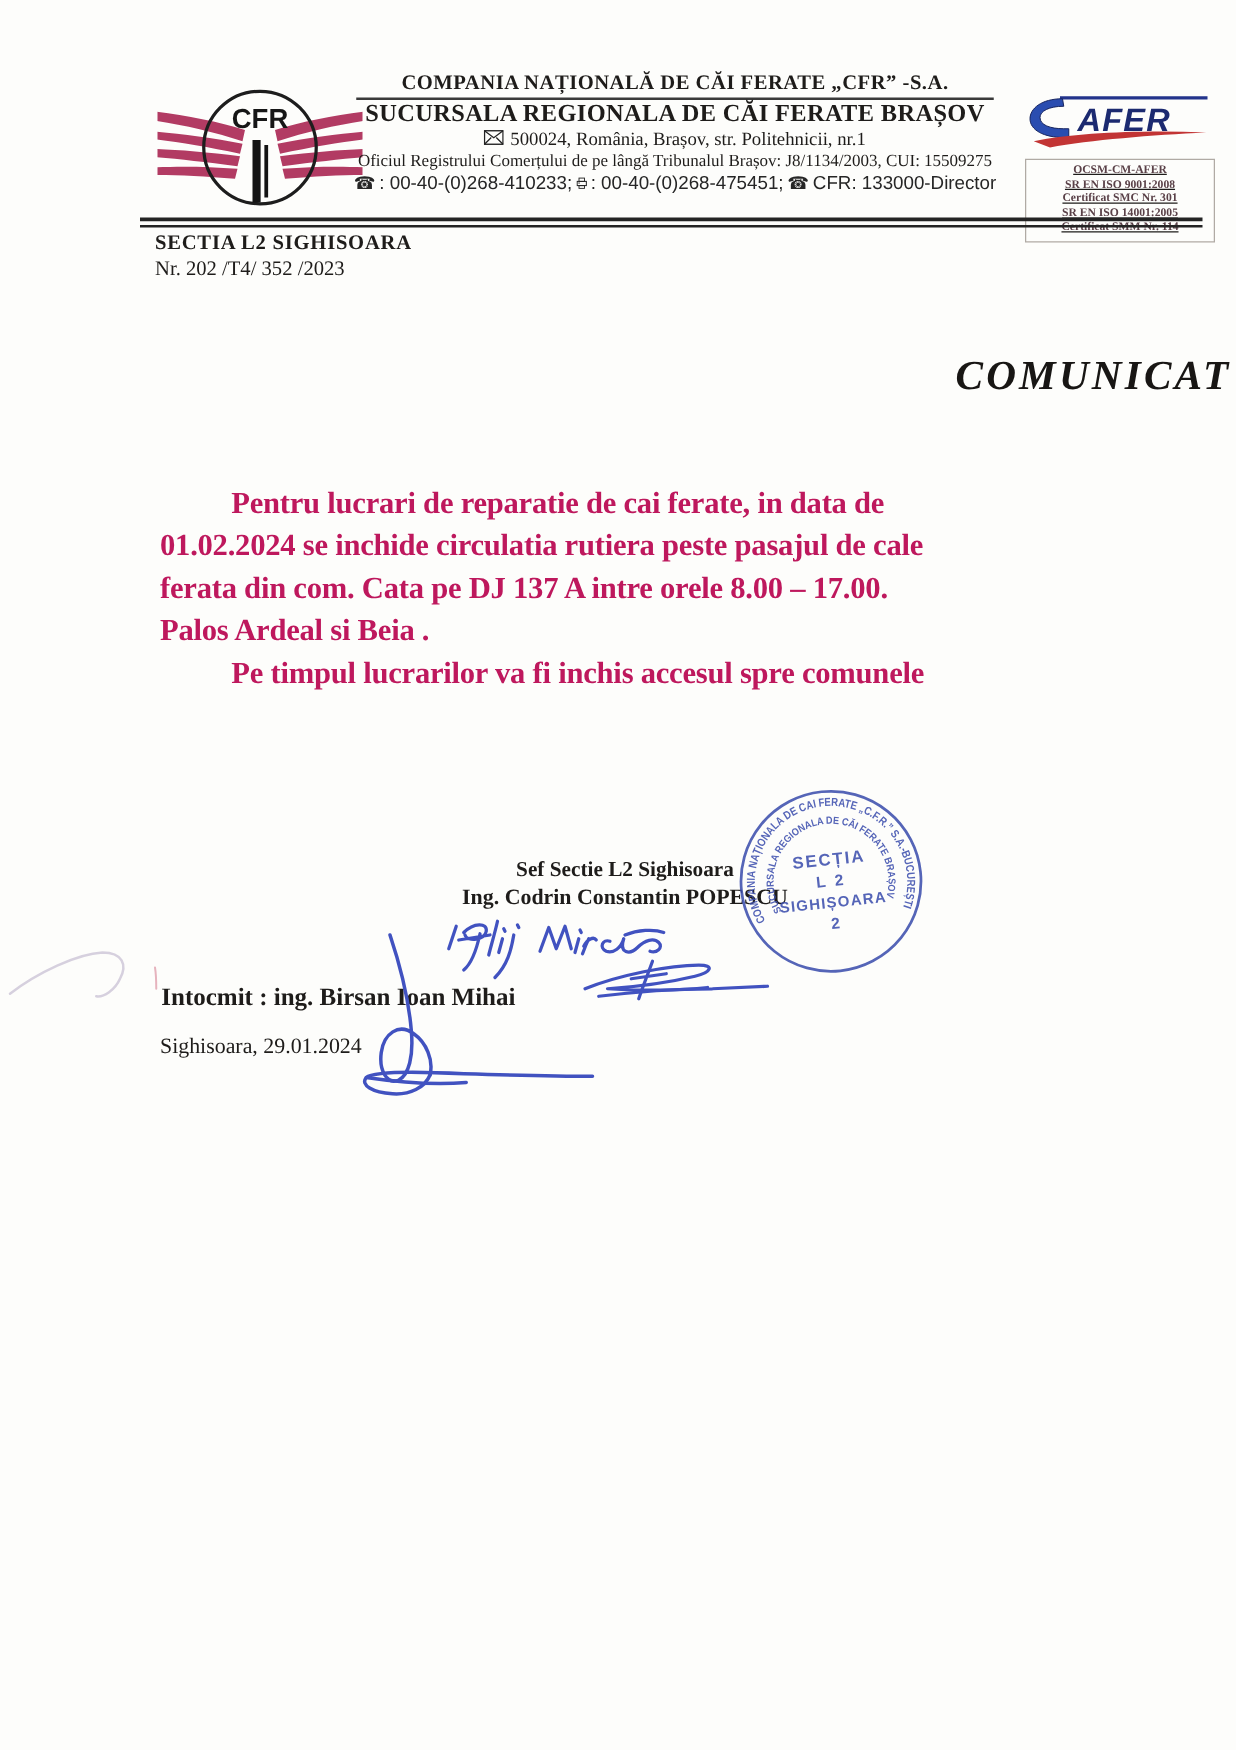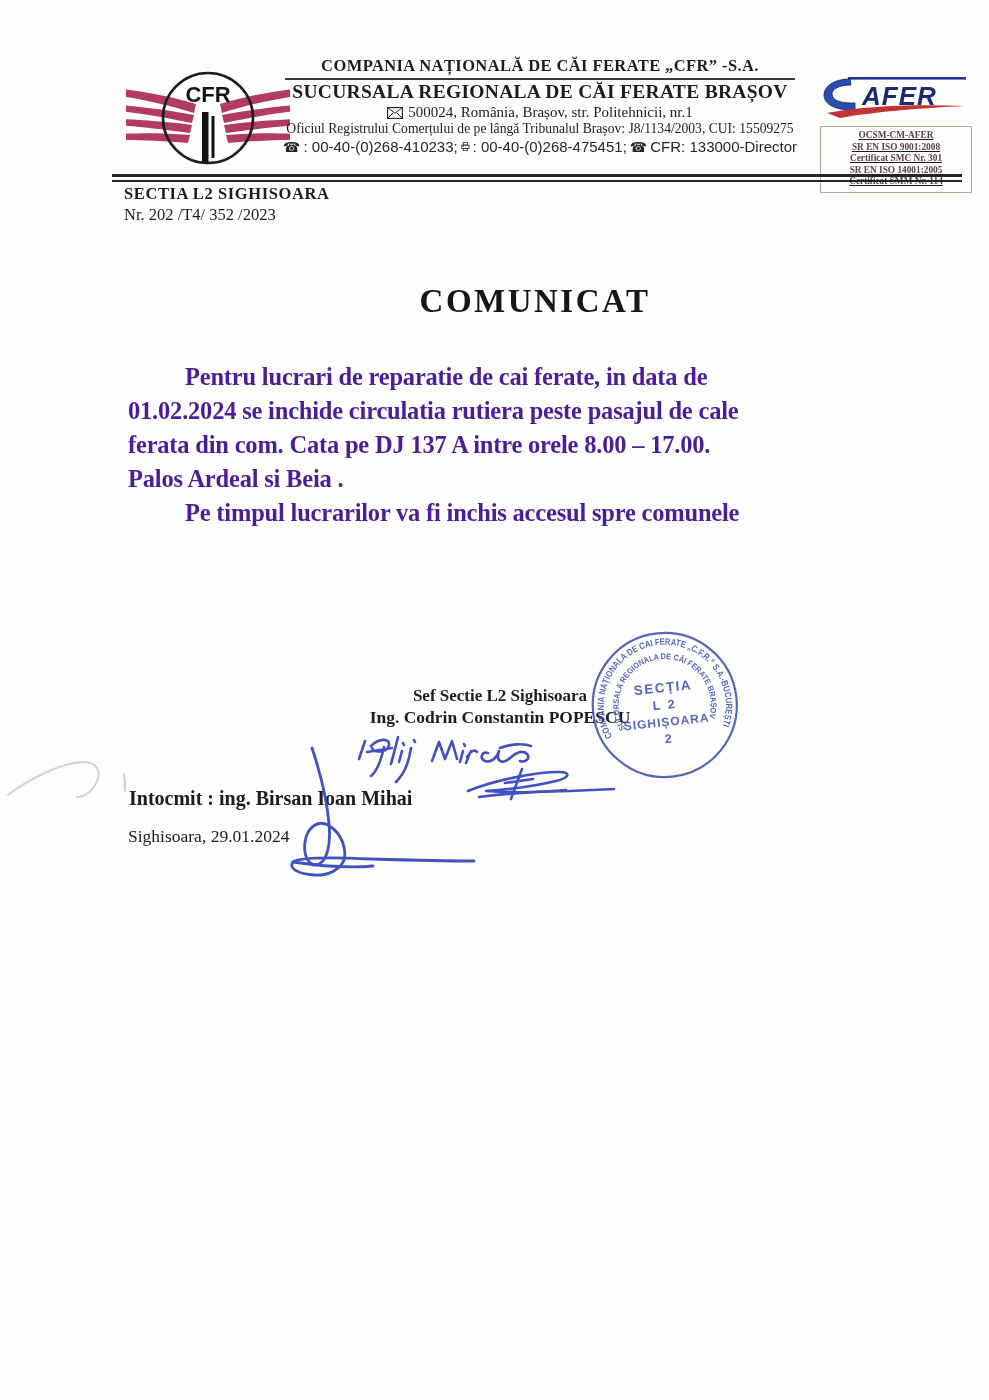--- a/index.html
+++ b/index.html
@@ -9,41 +9,41 @@
     font-family:"Liberation Serif", serif; color:#1e1c1a;
   }
   
   .cfr-logo{position:absolute; left:126px; top:60px; width:164px; height:118px;}
   
   .header{position:absolute; left:283px; top:56px; width:514px; text-align:center;}
   .h-company{font-size:16.5px; font-weight:bold; letter-spacing:.4px; white-space:nowrap;font-family:Liberation Serif, serif;}
   .h-registry1{font-size:15px; margin-top:1px; white-space:nowrap;}
   .h-rule{height:0; border-bottom:2px solid #3a3a3a; margin:2px 2px 1px 2px;}
   .h-branch{font-size:19.5px; font-weight:bold; letter-spacing:.3px; white-space:nowrap;}
-  .h-address{font-size:15px; margin-top:1px; white-space:nowrap; display:flex; justify-content:center; align-items:center; gap:5px;}
+  .h-address{font-size:15px; margin-top:1px; white-space:nowrap; display:flex; justify-content:center; align-items:flex-start; gap:5px;}
   .h-registry2{font-size:13.6px; white-space:nowrap;}
   .h-phones{font-family:"Liberation Sans", sans-serif; font-size:15px; margin-top:1px;
             display:flex; justify-content:center; align-items:center; gap:3px; white-space:nowrap; color:#262626;}
   .tel-glyph{font-family:"DejaVu Sans", sans-serif; font-size:14px; line-height:1;}
   .icon-svg{display:inline-block; vertical-align:middle;}
   
   .afer{position:absolute; left:820px; top:72px; width:152px;}
   .afer-box{border:1px solid #b0aaa4; margin-top:2px; padding:3px 2px 4px 2px; text-align:center;text-decoration:underline;}
   .afer-line{font-size:9.3px; font-weight:bold; color:#5a4148; line-height:11.5px; white-space:nowrap;}
   
   .divider{position:absolute; left:112px; top:174px; width:850px; height:3px;
            border-top:3px solid #242424; border-bottom:2px solid #242424;}
   
   .section-name{position:absolute; left:124px; top:184px; font-size:16.5px; font-weight:bold; letter-spacing:.6px;}
   .section-number{position:absolute; left:124px; top:205px; font-size:16.5px;}
   
-  .title{position:absolute; left:85px; top:283px; width:900px; text-align:center;
-         font-size:33px; font-weight:bold; letter-spacing:2.5px; margin:0; color:#181614;}
+  .title{position:absolute; left:85px; top:283px; width:900px; text-align:right;
+         font-size:33px; font-weight:bold; letter-spacing:2.5px; margin:0; color:#181614;font-style:italic;}
   
-  .body-text{position:absolute; left:128px; top:360px; width:800px; color:#4c1d95;}
+  .body-text{position:absolute; left:128px; top:386px; width:800px; color:#be185d;}
   .body-line{font-size:24.5px; font-weight:bold; line-height:34px; white-space:nowrap; letter-spacing:-0.2px;}
   .indent{padding-left:57px;}
   
   .sig-role{position:absolute; left:350px; top:686px; width:300px; text-align:center; font-size:17px; font-weight:bold;}
   .sig-name{position:absolute; left:322px; top:707px; width:356px; text-align:center; font-size:17.5px; font-weight:bold;}
   .prepared{position:absolute; left:129px; top:787px; font-size:20px; font-weight:bold;}
   .place-date{position:absolute; left:128px; top:826px; font-size:17.5px;}
   
   .stamp{position:absolute; left:573px; top:623px; z-index:3; opacity:.87; transform:rotate(-6deg);}
   .ink{position:absolute; left:0; top:0; z-index:4; pointer-events:none;}

